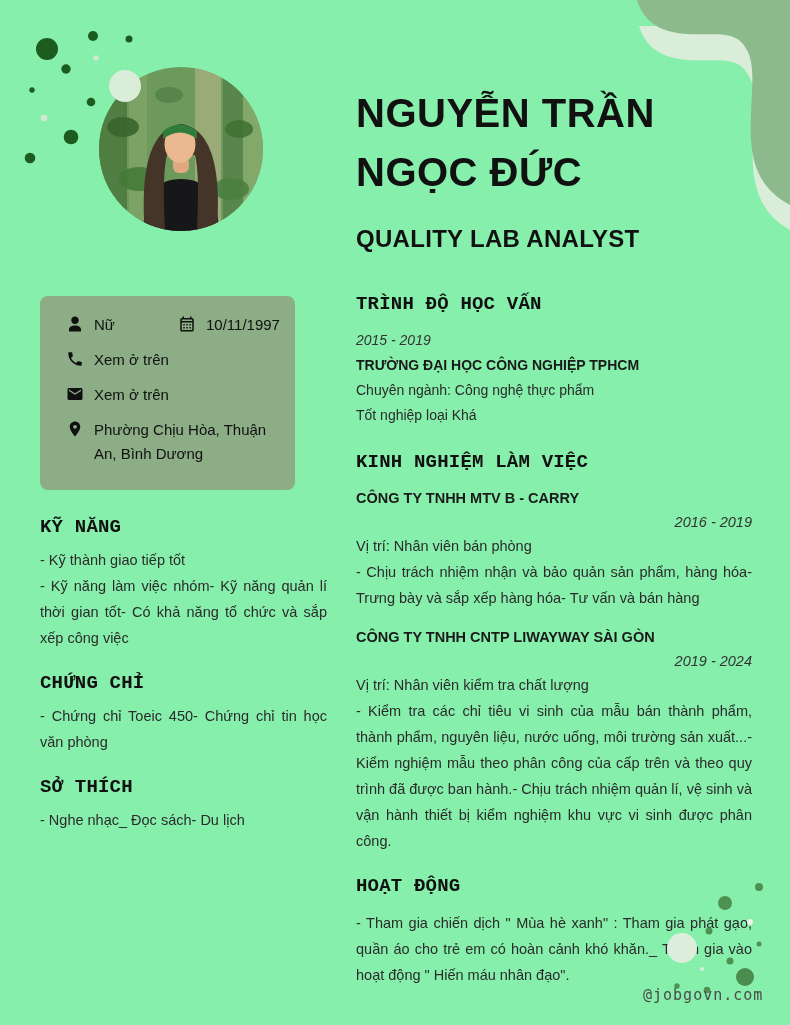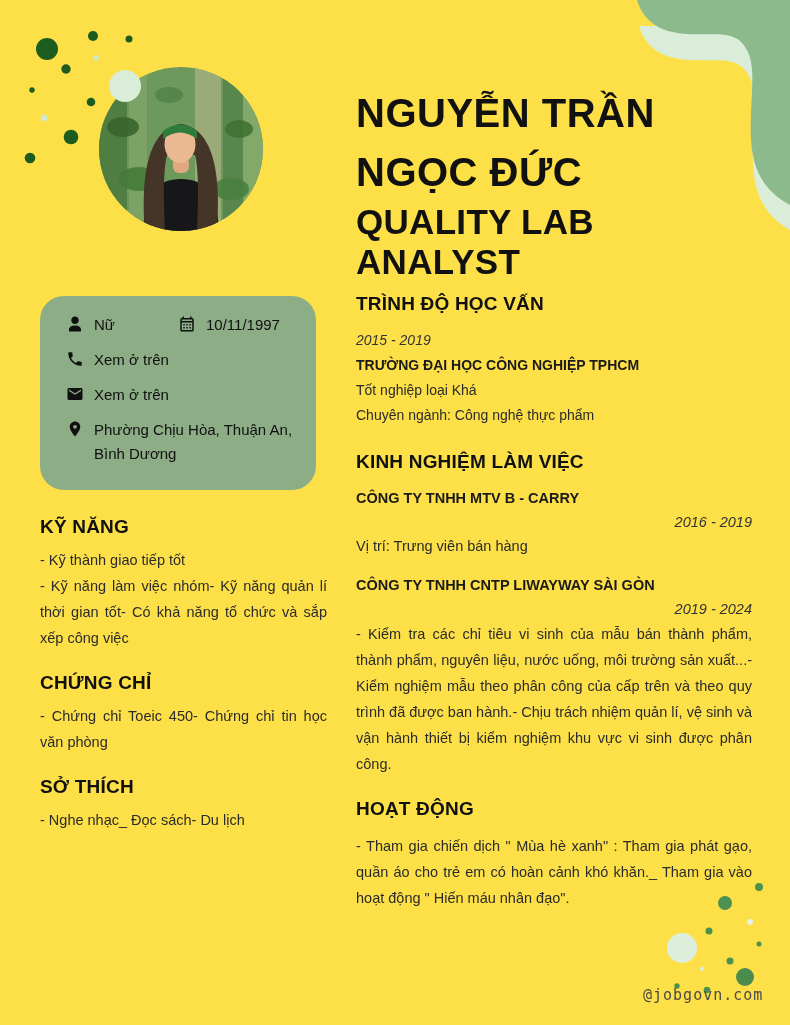--- a/index.html
+++ b/index.html
@@ -12,56 +12,56 @@
     --dot-light:#ddeedd;
     --dot-xlight:#e6f3e6;
     --dot-light-tl:#cfe8cf;
     --heading-text:#111111;
     --body-text:#2b2b2b;
     --watermark-text:#4a4a4a;
   }
   *{margin:0;padding:0;box-sizing:border-box;}
   html,body{background:#ffffff;}
   body{font-family:"Liberation Sans","DejaVu Sans",sans-serif;color:var(--body-text);}
-  .page{position:relative;width:790px;height:1025px;background:#fde047;overflow:hidden;}
+  .page{position:relative;width:790px;height:1025px;background:#86efac;overflow:hidden;}
 
   
   .corner-blob{position:absolute;top:0;right:0;width:160px;height:262px;}
   .blob-green{fill:var(--blob-green);}
   .blob-light{fill:var(--blob-light);}
   .dots-tl{position:absolute;left:18px;top:25px;width:125px;height:150px;}
   .dots-br{position:absolute;left:660px;top:876px;width:122px;height:120px;pointer-events:none;}
   .dk{fill:var(--dot-dark);} .dm{fill:var(--dot-medium);} .dmd{fill:var(--dot-medium-dark);}
   .dl{fill:var(--dot-light);} .dxl{fill:var(--dot-xlight);} .dll{fill:var(--dot-light-tl);}
   .accent-circle{position:absolute;left:109px;top:70px;width:32px;height:32px;border-radius:50%;background:var(--blob-light);}
 
   
   .photo{position:absolute;left:99px;top:67px;width:164px;height:164px;border-radius:50%;overflow:hidden;}
   .photo svg{display:block;}
 
   
   .header-text{position:absolute;left:356px;top:84px;width:390px;}
   .name{font-size:40px;font-weight:700;line-height:59px;color:var(--heading-text);letter-spacing:.5px;}
   .name span{display:block;}
-  .job-title{font-size:35px;font-weight:700;color:var(--heading-text);letter-spacing:.3px;}
-
-  
-  .card{position:absolute;left:40px;top:296px;width:276px;height:194px;border-radius:24px;
+  .job-title{font-size:24px;font-weight:700;color:var(--heading-text);margin-top:23px;letter-spacing:.3px;}
+
+  
+  .card{position:absolute;left:40px;top:296px;width:255px;height:194px;border-radius:8px;
         background:var(--card-green);padding:17px 18px 0 26px;color:#101010;}
   .crow{display:flex;align-items:flex-start;margin-bottom:11px;font-size:15px;line-height:22px;}
   .ccell{display:flex;align-items:flex-start;gap:10px;}
   .ccell-first{width:112px;flex:0 0 112px;}
   .cicon{width:18px;height:18px;flex:0 0 18px;margin-top:2px;}
   .cicon svg{display:block;width:18px;height:18px;fill:#101010;}
   .ctext{max-width:210px;line-height:24px;}
 
   
   .left-col{position:absolute;left:40px;top:515px;width:287px;}
   .right-col{position:absolute;left:356px;top:292px;width:396px;}
-  h3.sec{font-size:19px;font-weight:700;color:var(--heading-text);line-height:24px;letter-spacing:.2px;}
+  h3.sec{font-size:19px;font-weight:700;color:var(--heading-text);line-height:24px;letter-spacing:.2px;font-family:Liberation Mono, monospace;}
   .left-col h3.sec{margin-bottom:8px;}
   .right-col h3.sec{margin-bottom:12px;}
   .body-p{font-size:14.5px;line-height:26px;text-align:justify;color:var(--body-text);}
   .left-sec{margin-bottom:20px;}
   .hobby-gap{margin-bottom:12px;}
   .edu p{font-size:14px;line-height:25px;}
   .italic{font-style:italic;color:#333;}
   .bold{font-weight:700;color:#1a1a1a;}
   .exp-head{margin-top:22px;}
   .job{margin-bottom:14px;}
@@ -193,34 +193,36 @@
       <p class="body-p">- Nghe nhạc_ Đọc sách- Du lịch</p>
     </section>
   </div>
 
   <div class="right-col">
 
     <section class="edu">
       <h3 class="sec">TRÌNH ĐỘ HỌC VẤN</h3>
       <p class="italic">2015 - 2019</p>
       <p class="bold">TRƯỜNG ĐẠI HỌC CÔNG NGHIỆP TPHCM</p>
+      <p>Chuyên ngành: Công nghệ thực phẩm</p>
       <p>Tốt nghiệp loại Khá</p>
-      <p>Chuyên ngành: Công nghệ thực phẩm</p>
     </section>
 
     <section>
       <h3 class="sec exp-head">KINH NGHIỆM LÀM VIỆC</h3>
       <div class="job">
         <p class="company">CÔNG TY TNHH MTV B - CARRY</p>
         <p class="period italic">2016 - 2019</p>
-        <p class="position">Vị trí: Trưng viên bán hàng</p>
+        <p class="position">Vị trí: Nhân viên bán phòng</p>
+        <p class="body-p">- Chịu trách nhiệm nhận và bảo quản sản phẩm, hàng hóa- Trưng bày và sắp xếp hàng hóa- Tư vấn và bán hàng</p>
       </div>
       <div class="job">
         <p class="company">CÔNG TY TNHH CNTP LIWAYWAY SÀI GÒN</p>
         <p class="period italic">2019 - 2024</p>
+        <p class="position">Vị trí: Nhân viên kiểm tra chất lượng</p>
         <p class="body-p">- Kiểm tra các chỉ tiêu vi sinh của mẫu bán thành phẩm, thành phẩm, nguyên liệu, nước uống, môi trường sản xuất...- Kiểm nghiệm mẫu theo phân công của cấp trên và theo quy trình đã được ban hành.- Chịu trách nhiệm quản lí, vệ sinh và vận hành thiết bị kiểm nghiệm khu vực vi sinh được phân công.</p>
       </div>
     </section>
 
     <section>
       <h3 class="sec act-head">HOẠT ĐỘNG</h3>
       <p class="body-p">- Tham gia chiến dịch " Mùa hè xanh" : Tham gia phát gạo, quần áo cho trẻ em có hoàn cảnh khó khăn._ Tham gia vào hoạt động " Hiến máu nhân đạo".</p>
     </section>
 
   </div>

